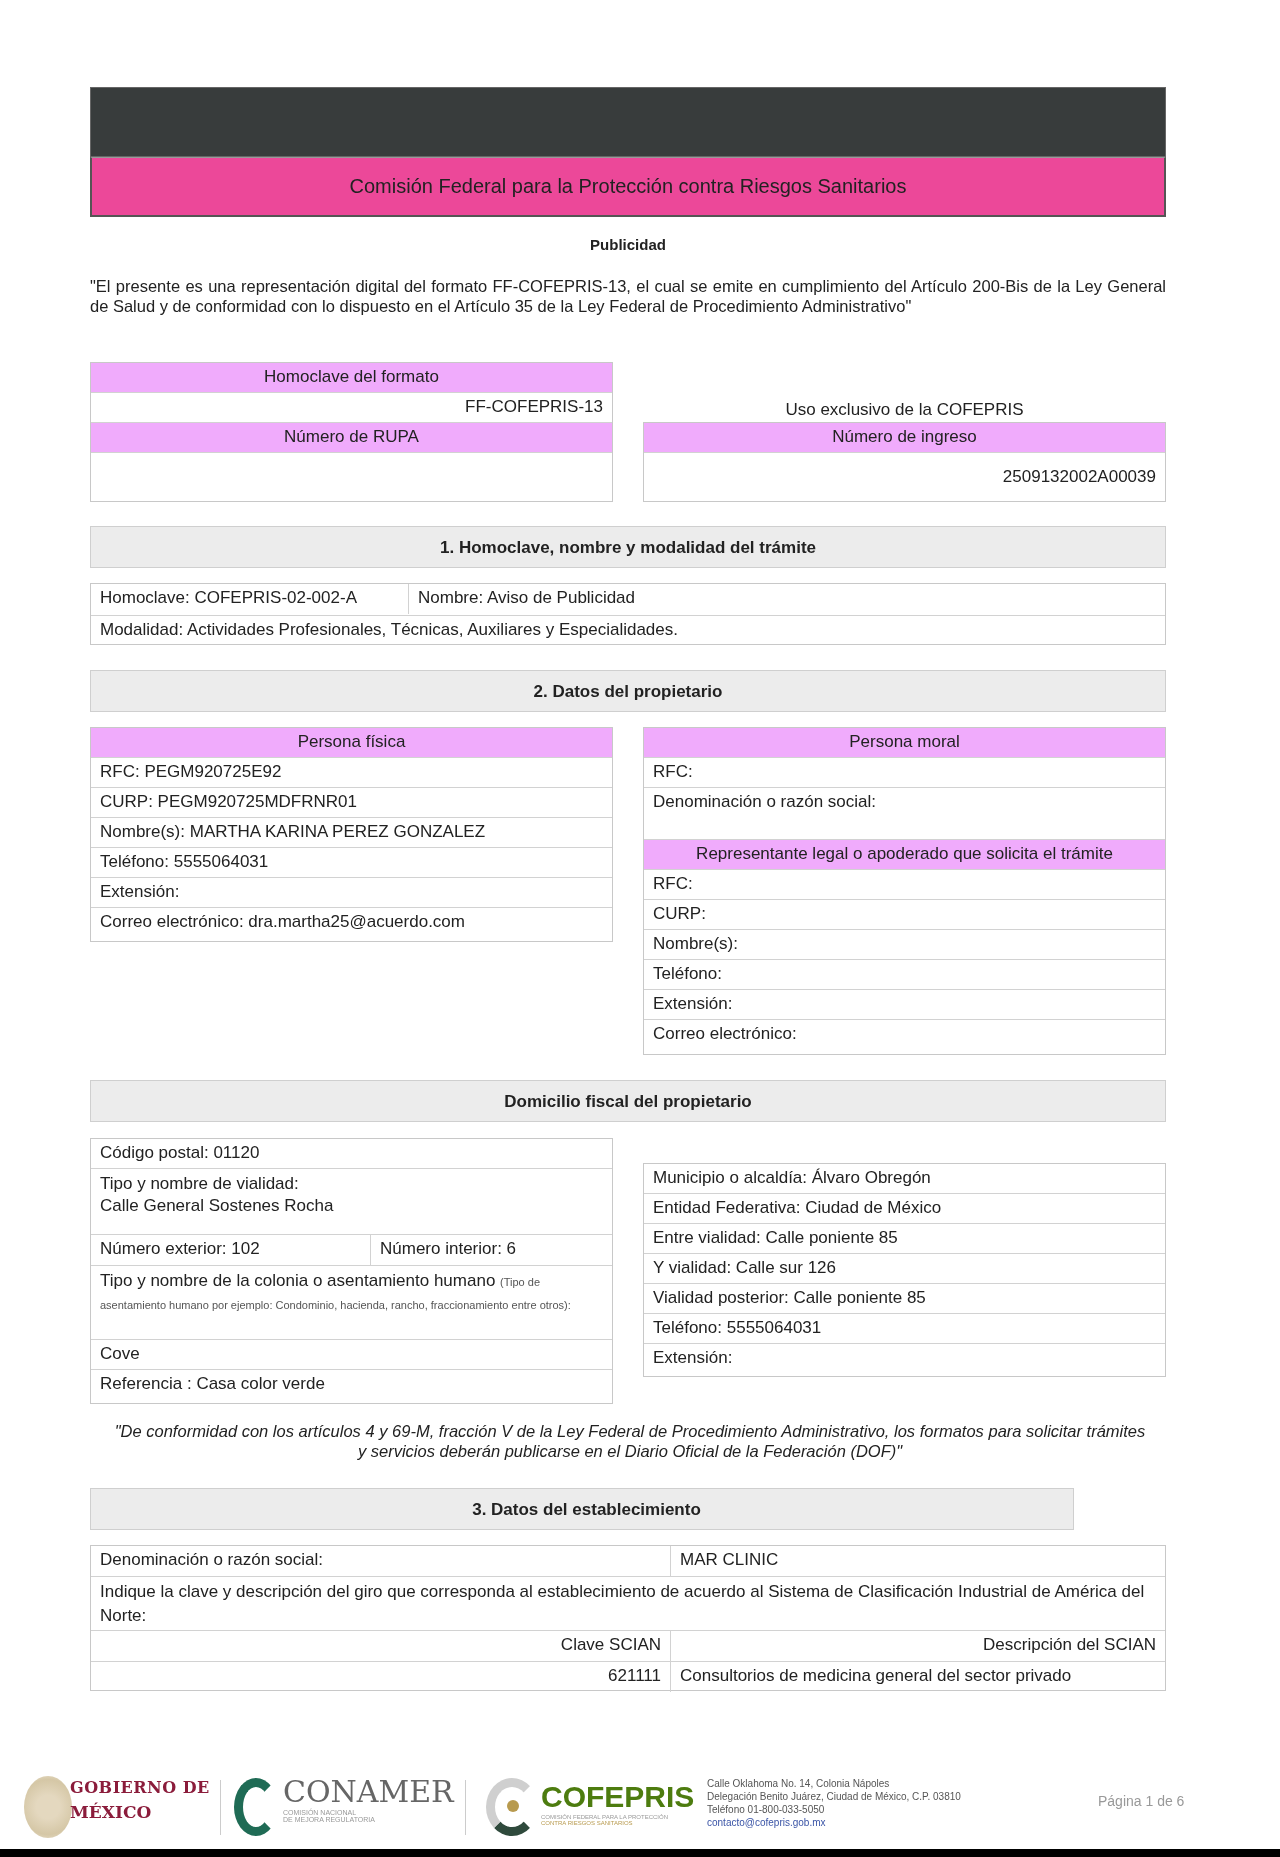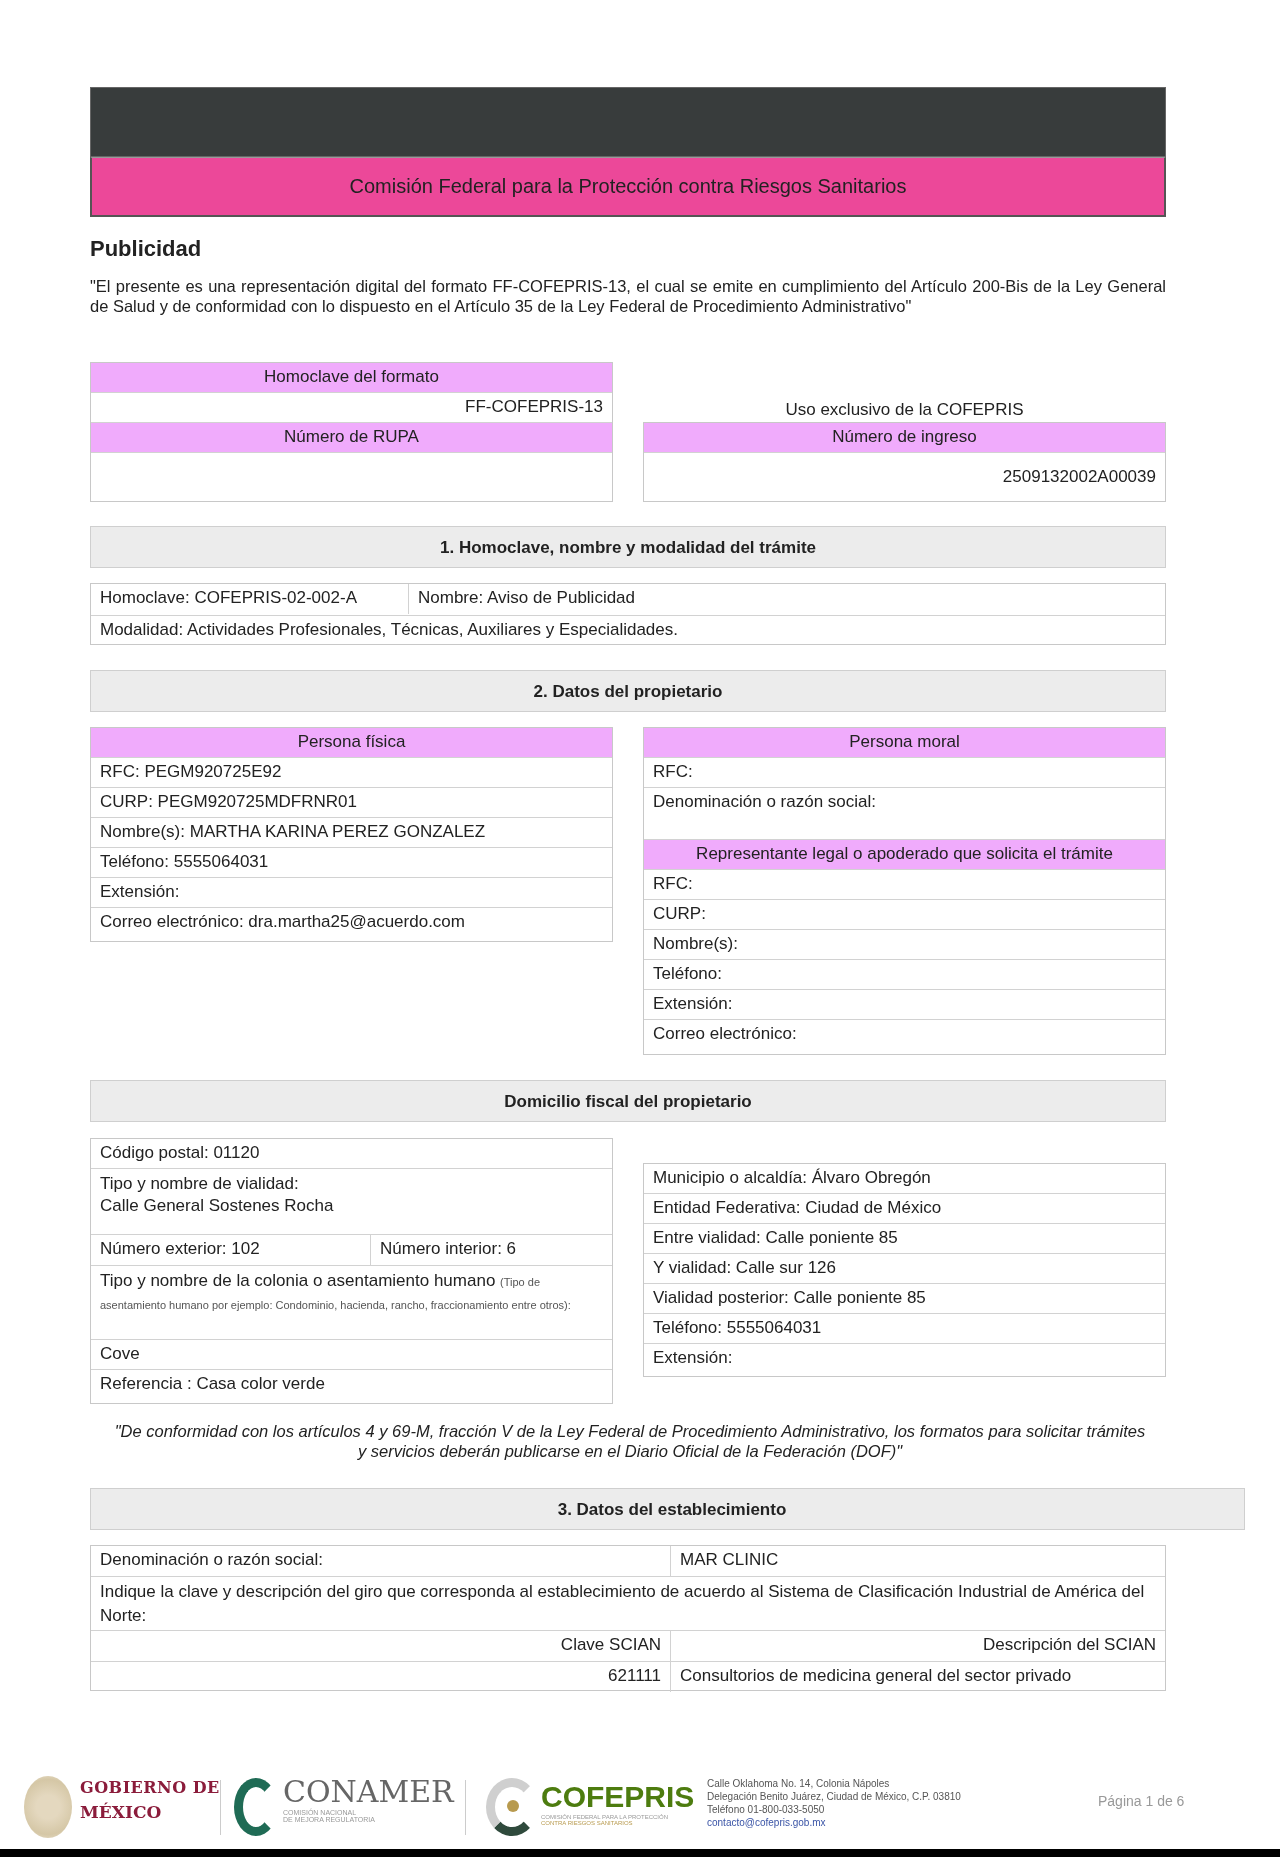--- a/index.html
+++ b/index.html
@@ -15,21 +15,21 @@
   .small { font-size:11px; color:#555; }
 </style>
 </head>
 <body>
 
 <div class="abs" style="left:90px;top:87px;width:1076px;height:70px;background:#383c3c;border:1px solid #666;box-sizing:border-box;"></div>
 <div class="abs" style="left:90px;top:157px;width:1076px;height:60px;background:#ec4899;border:2px solid #555;border-top:1px solid #999;box-sizing:border-box;text-align:center;line-height:56px;font-size:20px;">
   <span>Comisión Federal para la Protección contra Riesgos Sanitarios</span>
 </div>
 
-<div class="abs" style="left:90px;top:236px;width:1076px;font-size:22px;font-weight:bold;">Publicidad</div>
+<div class="abs" style="left:90px;top:236px;width:1076px;text-align:center;font-size:15px;font-weight:bold;">Publicidad</div>
 
 <div class="abs" style="left:90px;top:276px;width:1076px;font-size:16.5px;line-height:20px;text-align:justify;">"El presente es una representación digital del formato FF-COFEPRIS-13, el cual se emite en cumplimiento del Artículo 200-Bis de la Ley General de Salud y de conformidad con lo dispuesto en el Artículo 35 de la Ley Federal de Procedimiento Administrativo"</div>
 
 <div class="box" style="left:90px;top:362px;width:523px;height:140px;">
   <div class="cell gcell">Homoclave del formato</div>
   <div class="cell ccell">FF-COFEPRIS-13</div>
   <div class="cell gcell">Número de RUPA</div>
   <div class="cell ccell" style="height:48px;"></div>
 </div>
 
@@ -98,42 +98,42 @@
   <div class="cell">Entidad Federativa: Ciudad de México</div>
   <div class="cell">Entre vialidad: Calle poniente 85</div>
   <div class="cell">Y vialidad: Calle sur 126</div>
   <div class="cell">Vialidad posterior: Calle poniente 85</div>
   <div class="cell">Teléfono: 5555064031</div>
   <div class="cell">Extensión:</div>
 </div>
 
 <div class="abs" style="left:110px;top:1421px;width:1040px;text-align:center;font-size:16.5px;font-style:italic;line-height:20px;">"De conformidad con los artículos 4 y 69-M, fracción V de la Ley Federal de Procedimiento Administrativo, los formatos para solicitar trámites y servicios deberán publicarse en el Diario Oficial de la Federación (DOF)"</div>
 
-<div class="hdrbar" style="left:90px;top:1488px;width:1155px;height:42px;line-height:42px;padding-left:9px;">3. Datos del establecimiento</div>
+<div class="hdrbar" style="left:90px;top:1488px;width:984px;height:42px;line-height:42px;padding-left:9px;">3. Datos del establecimiento</div>
 
 <div class="box" style="left:90px;top:1545px;width:1076px;height:146px;">
   <div style="display:flex;border-bottom:1px solid #d2d2d2;height:30px;">
     <div class="cell" style="width:580px;border-right:1px solid #d2d2d2;border-bottom:none;">Denominación o razón social:</div>
     <div class="cell" style="border-bottom:none;">MAR CLINIC</div>
   </div>
   <div class="cell" style="height:54px;line-height:24px;padding-top:3px;white-space:normal;">Indique la clave y descripción del giro que corresponda al establecimiento de acuerdo al Sistema de Clasificación Industrial de América del Norte:</div>
   <div style="display:flex;border-bottom:1px solid #d2d2d2;height:30px;">
     <div class="cell ccell" style="width:580px;border-right:1px solid #d2d2d2;border-bottom:none;">Clave SCIAN</div>
     <div class="cell ccell" style="flex:1;border-bottom:none;">Descripción del SCIAN</div>
   </div>
   <div style="display:flex;height:30px;">
     <div class="cell ccell" style="width:580px;border-right:1px solid #d2d2d2;border-bottom:none;">621111</div>
     <div class="cell" style="border-bottom:none;">Consultorios de medicina general del sector privado</div>
   </div>
 </div>
 
 <div class="abs" style="left:0;top:1760px;width:1280px;height:97px;">
 
   <div class="abs" style="left:24px;top:16px;width:48px;height:62px;border-radius:50%;background:radial-gradient(circle,#e4d8bf 30%,#d5c7a6 70%,#efe7d6 100%);"></div>
-  <div class="abs" style="left:80px;top:18px;font-family:'DejaVu Serif',serif;font-weight:bold;color:#8b1c3b;">
+  <div class="abs" style="left:70px;top:18px;font-family:'DejaVu Serif',serif;font-weight:bold;color:#8b1c3b;">
     <div style="font-size:16px;letter-spacing:0.5px;">GOBIERNO DE</div>
     <div style="font-size:17px;line-height:30px;">MÉXICO</div>
   </div>
   <div class="abs" style="left:220px;top:20px;width:1px;height:55px;background:#ccc;"></div>
 
   <div class="abs" style="left:234px;top:18px;width:44px;height:58px;border-radius:50%;border:9px solid #1f6b55;border-right-color:transparent;box-sizing:border-box;"></div>
   <div class="abs" style="left:283px;top:14px;color:#666;">
     <div style="font-family:'DejaVu Serif',serif;font-size:30px;">CONAMER</div>
     <div style="font-size:7px;color:#999;">COMISIÓN NACIONAL</div>
     <div style="font-size:7px;color:#999;">DE MEJORA REGULATORIA</div>

